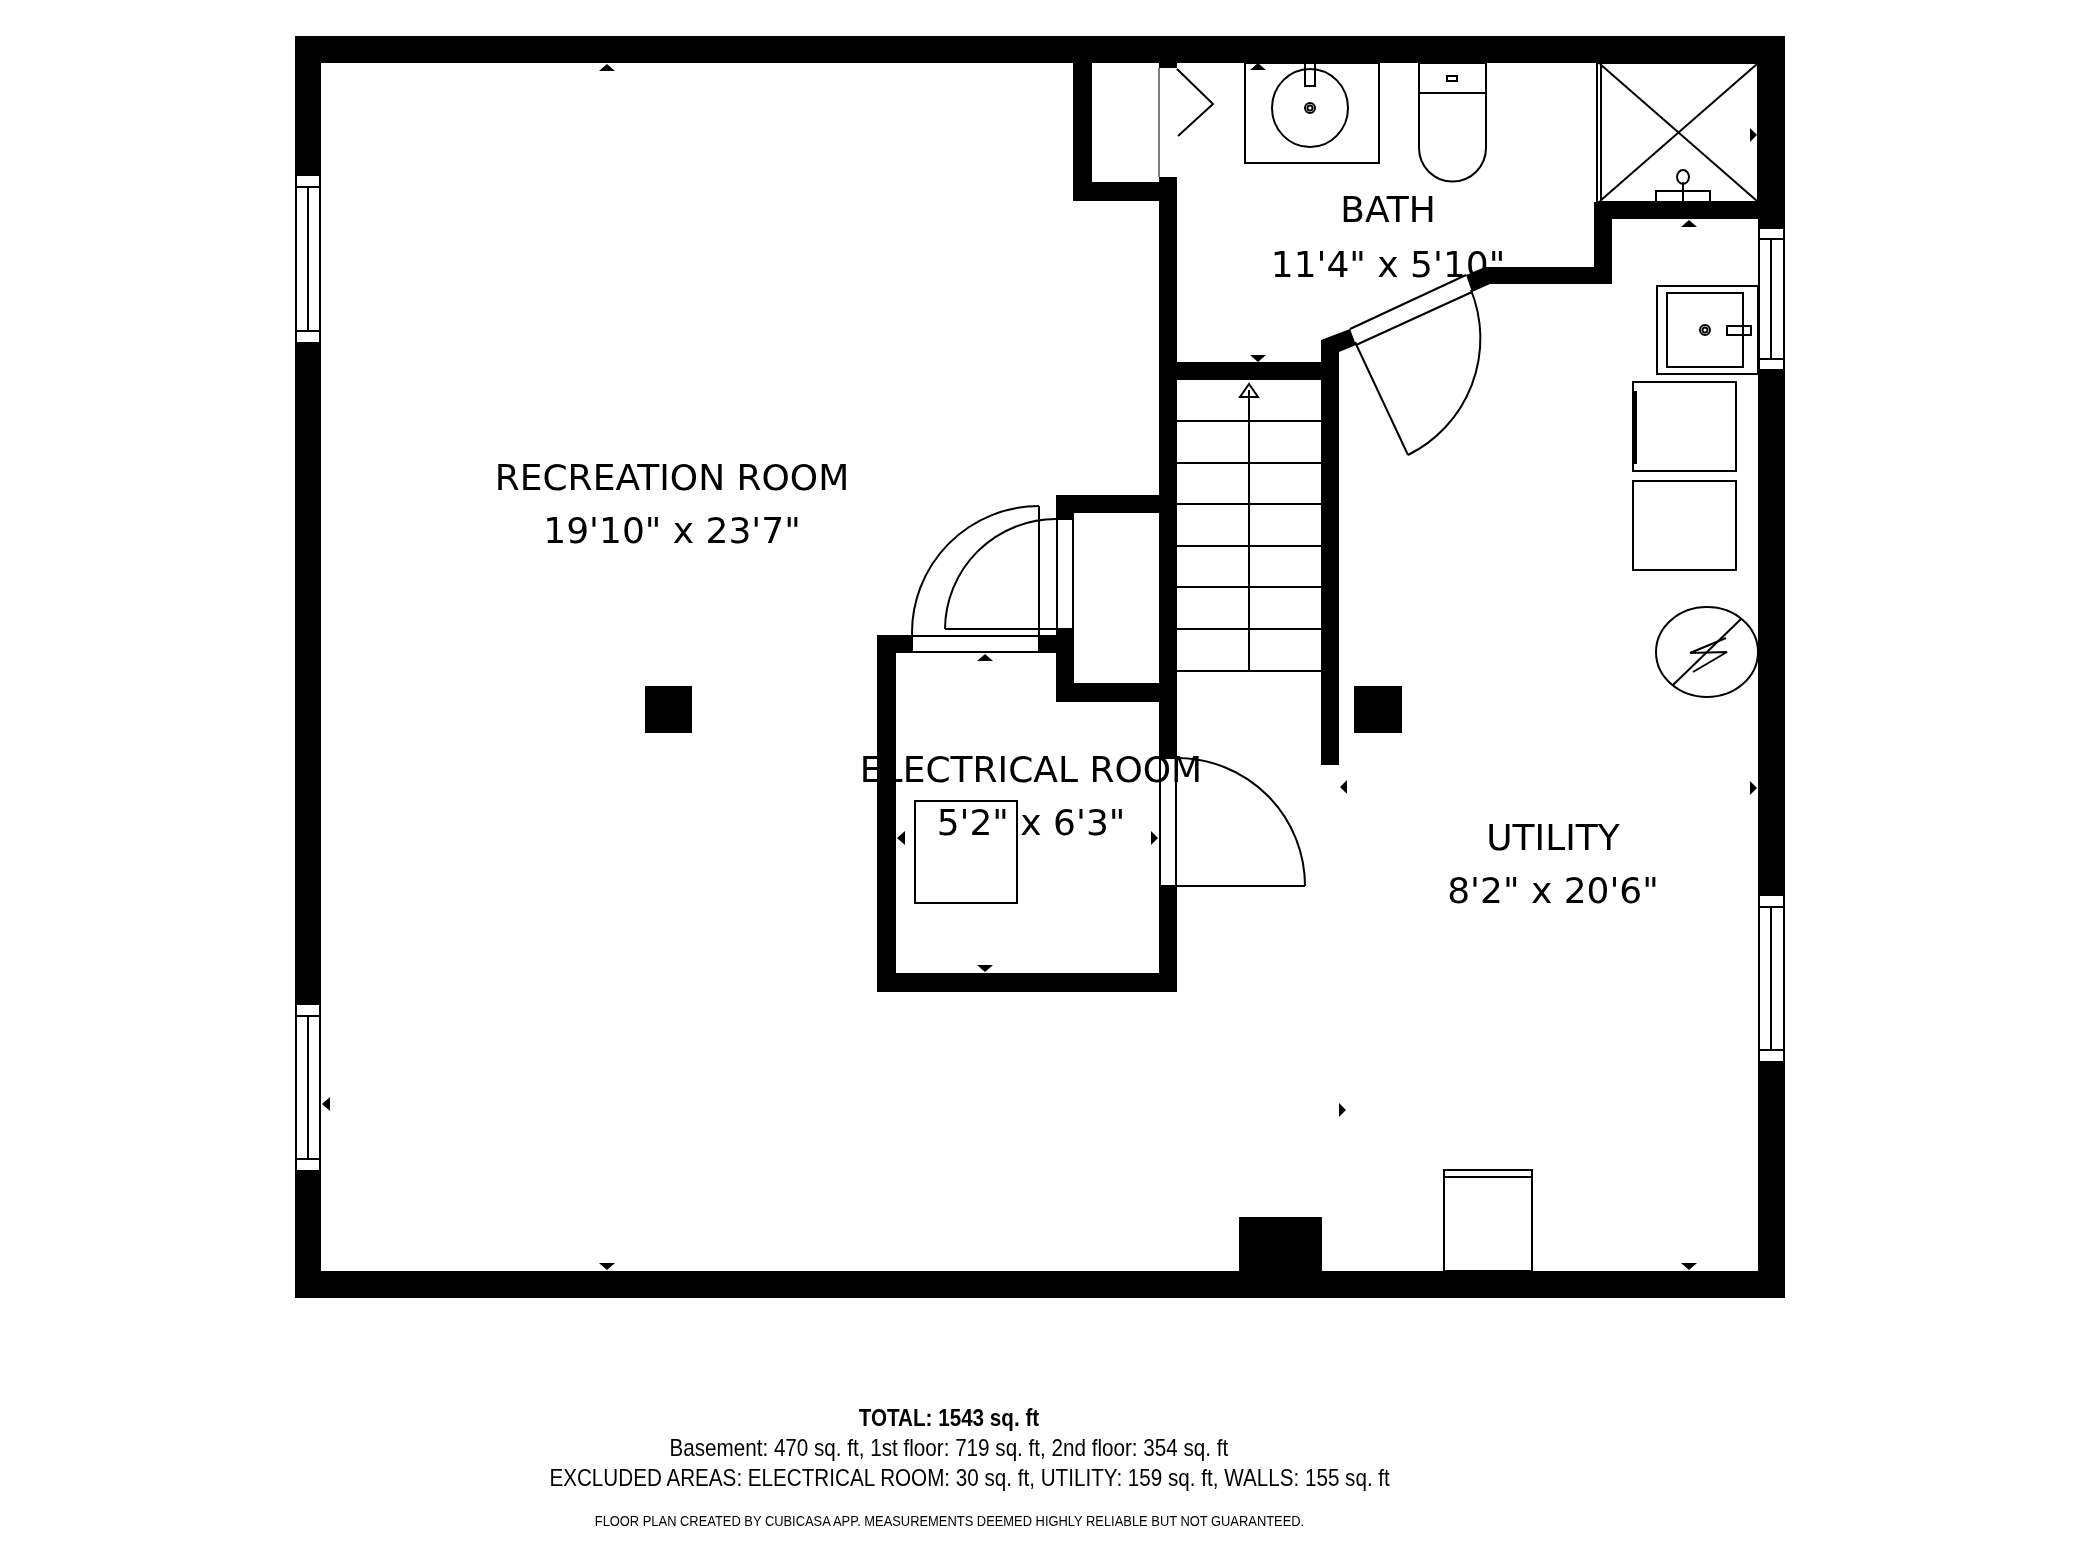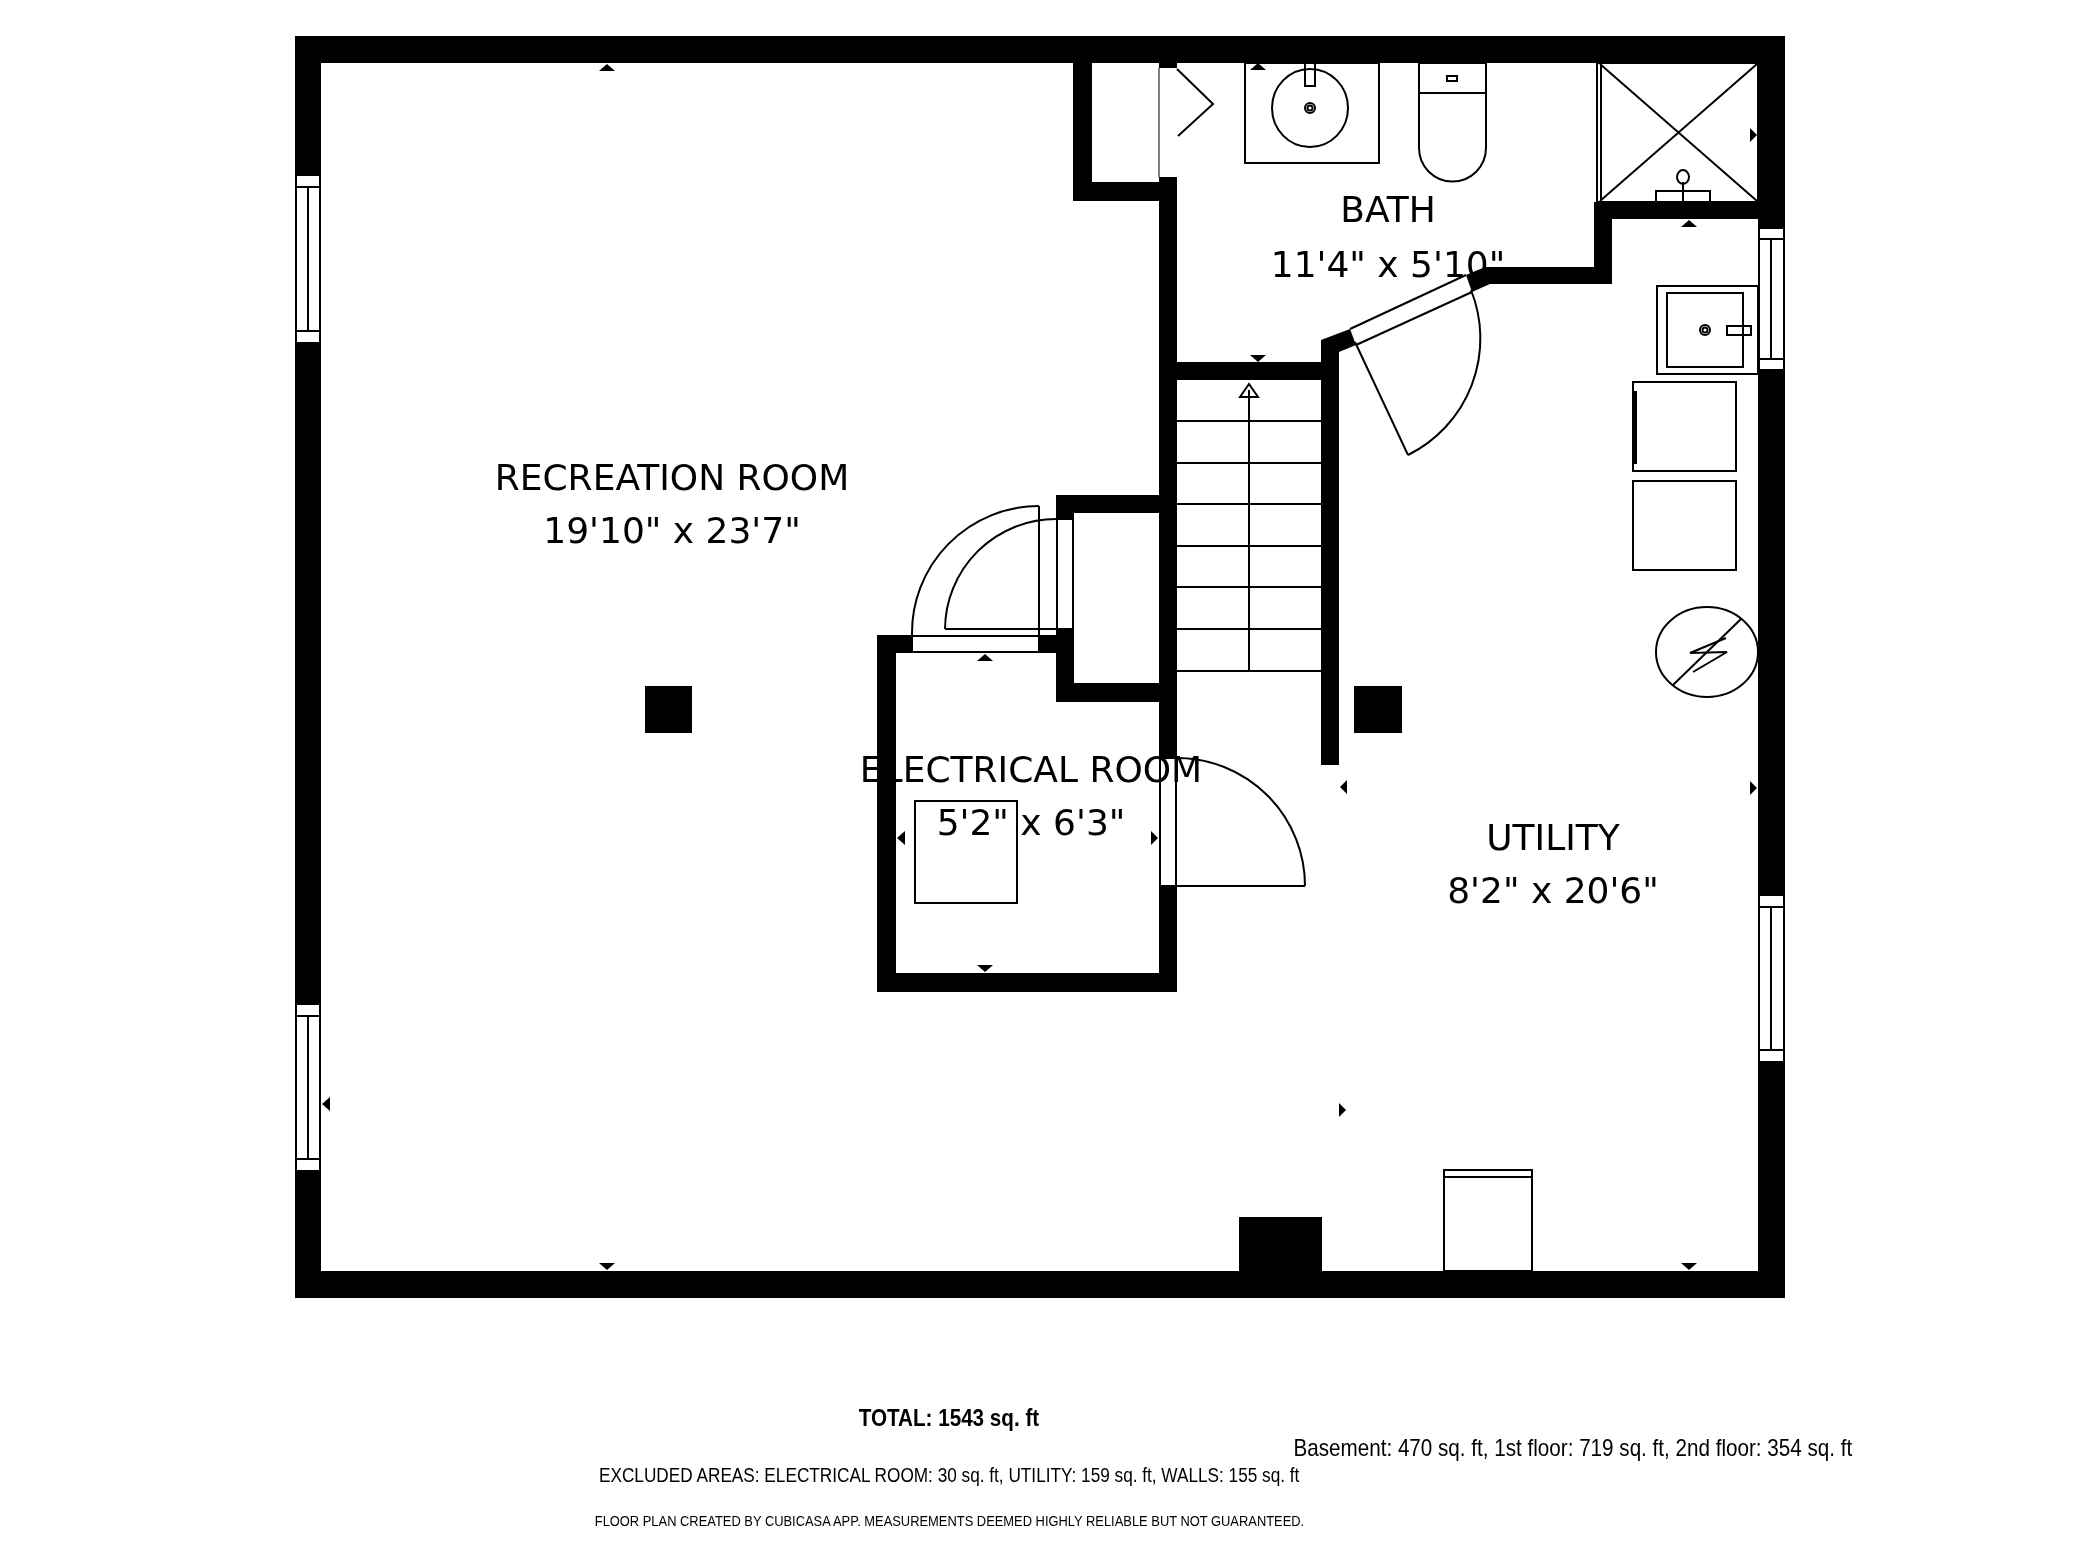--- a/index.html
+++ b/index.html
@@ -7,22 +7,22 @@
   #plan { position: absolute; left: 0; top: 0; width: 2080px; height: 1560px; }
   .wall { fill: #000000; }
   .line { fill: none; stroke: #000000; stroke-width: 2; }
   .win { fill: #ffffff; stroke: #000000; stroke-width: 2; }
   .marker { fill: #000000; }
   .room-label { font-family: "DejaVu Sans", sans-serif; font-size: 36px; fill: #000000; text-anchor: middle; }
   .footer { position: absolute; left: 0; width: 1898px; text-align: center; color: #000000;
             font-family: "Liberation Sans", sans-serif; }
   .footer span { display: inline-block; transform: scaleX(0.86); transform-origin: center; white-space: nowrap; }
   .f-total { top: 1404px; font-size: 24px; font-weight: bold; }
-  .f-floors { top: 1434px; font-size: 24px; text-align: right; }
-  .f-excluded { top: 1464px; font-size: 20px; }
+  .f-floors { top: 1434px; font-size: 24px; }
+  .f-excluded { top: 1464px; font-size: 24px; margin-left: 21px; }
   .f-disclaimer { top: 1512px; font-size: 15px; }
 </style>
 </head>
 <body>
 
 <svg id="plan" viewBox="0 0 2080 1560" xmlns="http://www.w3.org/2000/svg">
 
   <g>
 
     <rect class="wall" x="295" y="36" width="1490" height="27"></rect>

